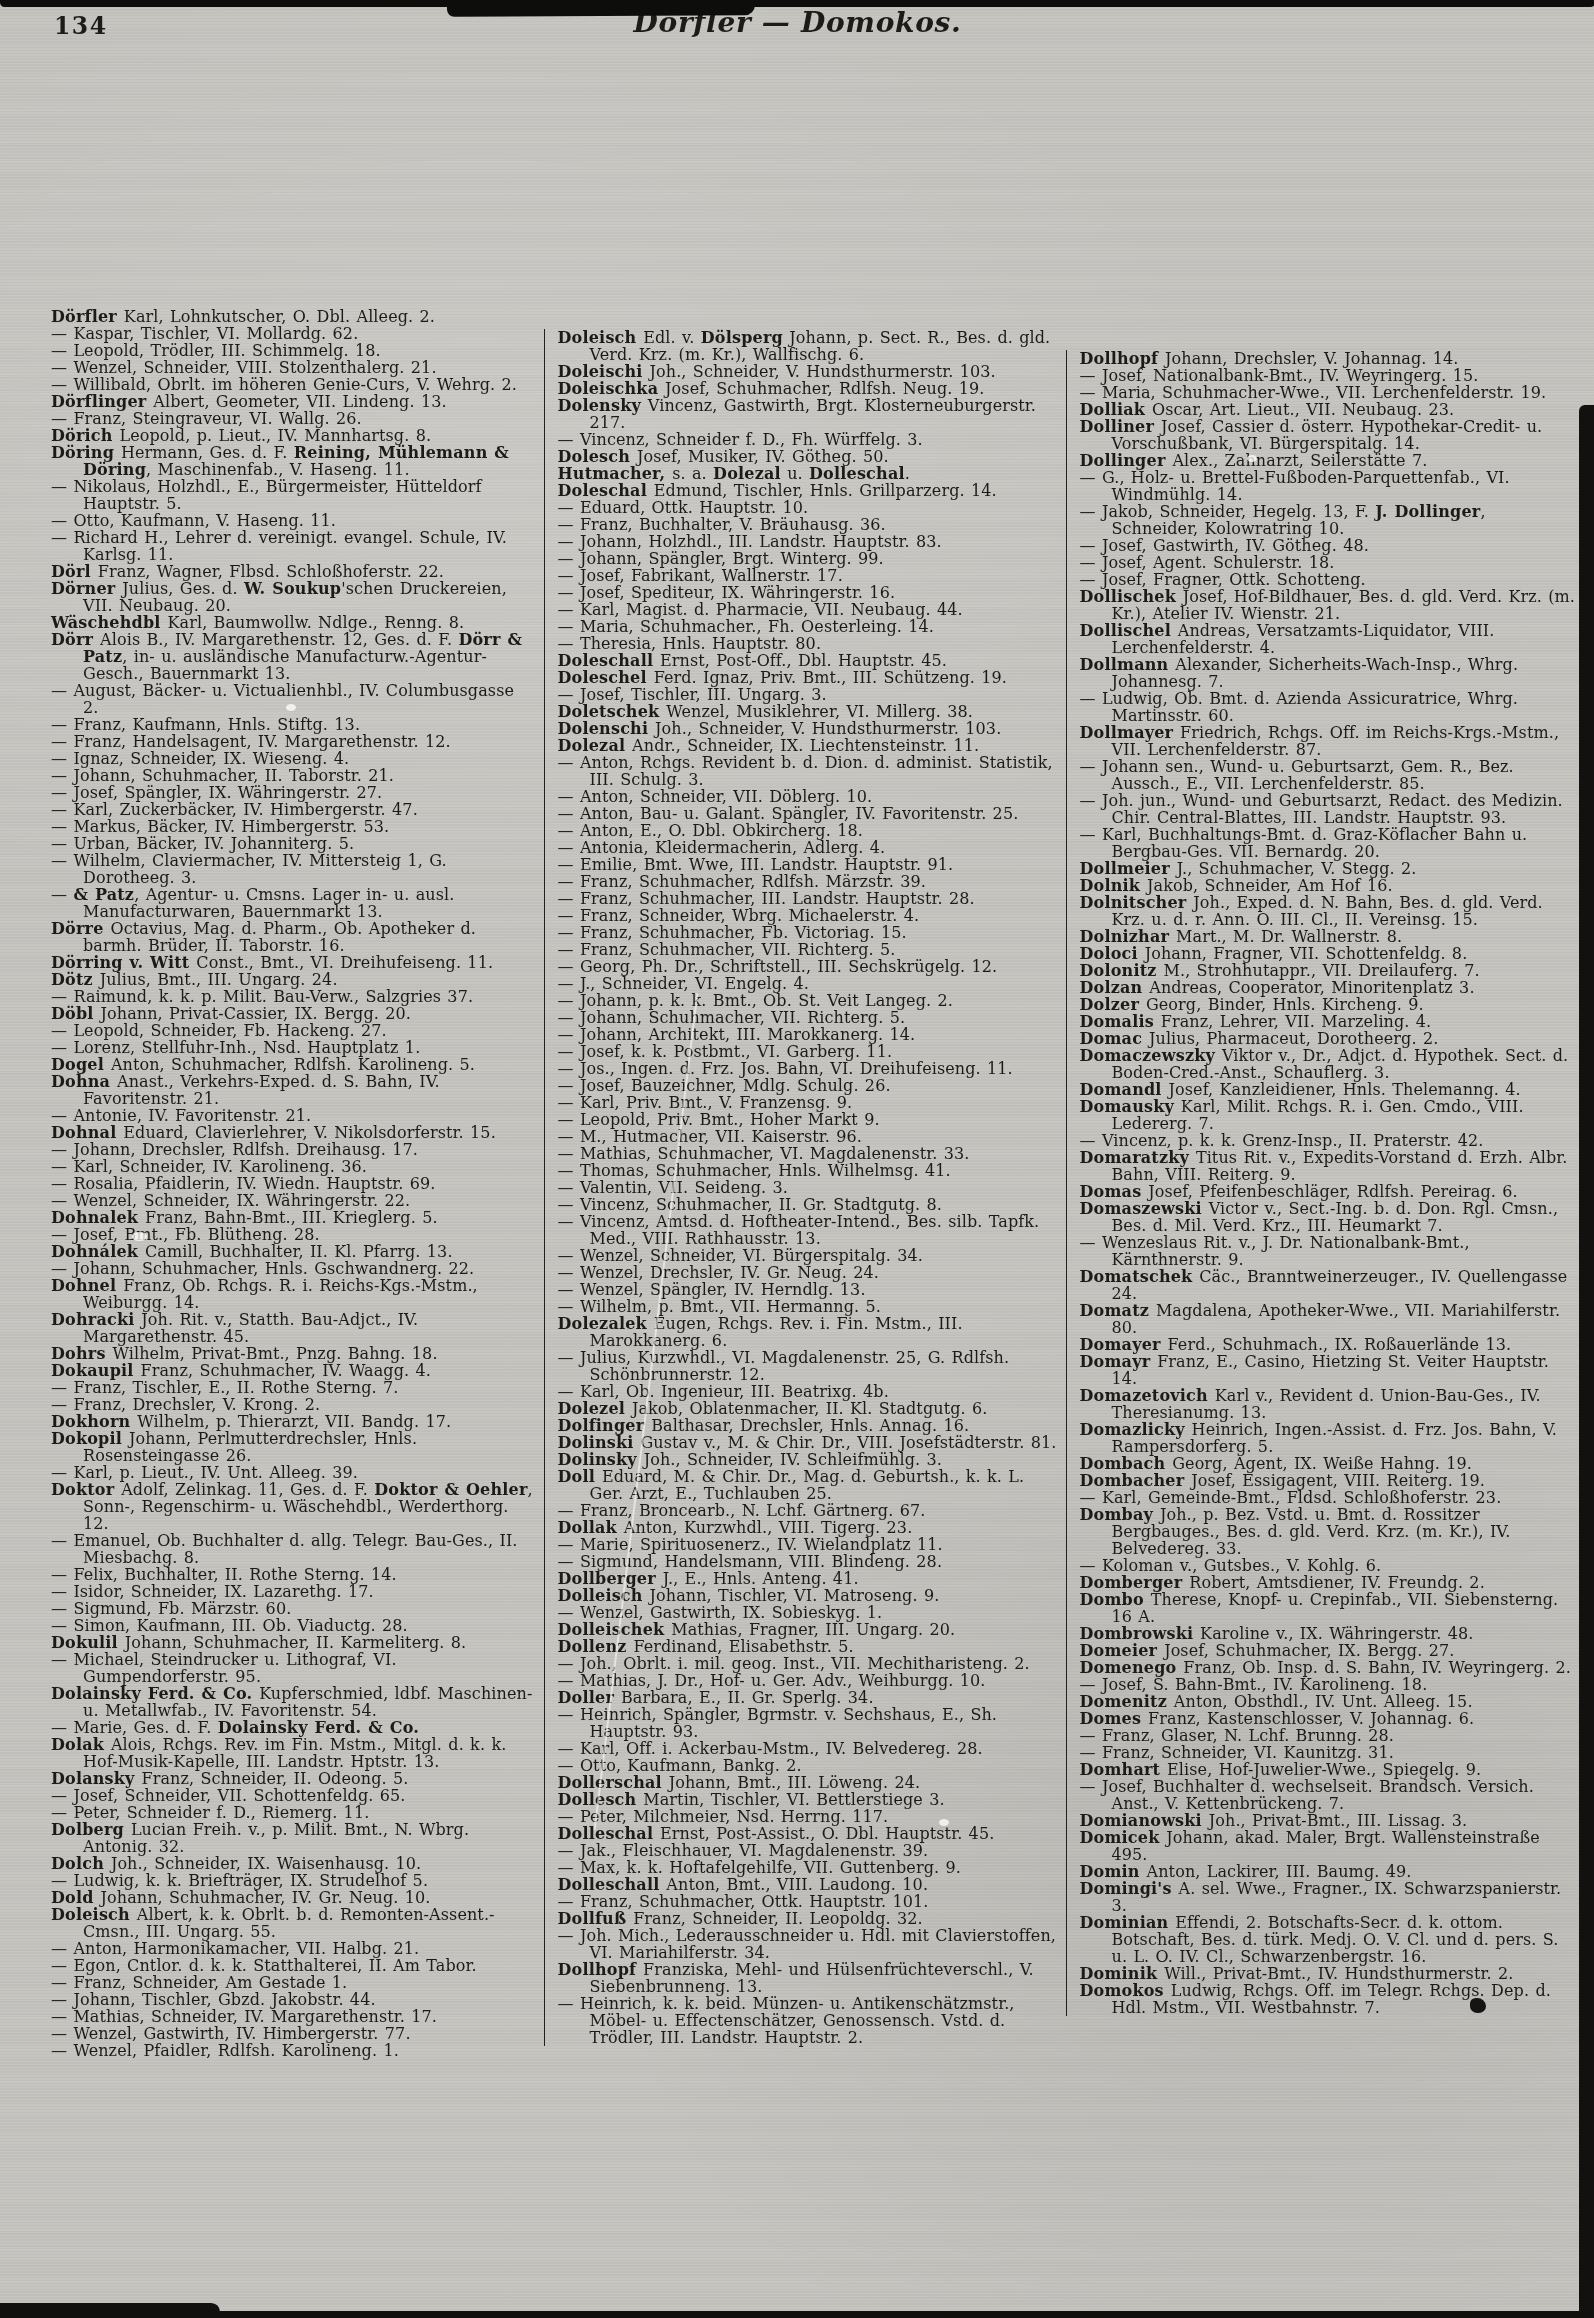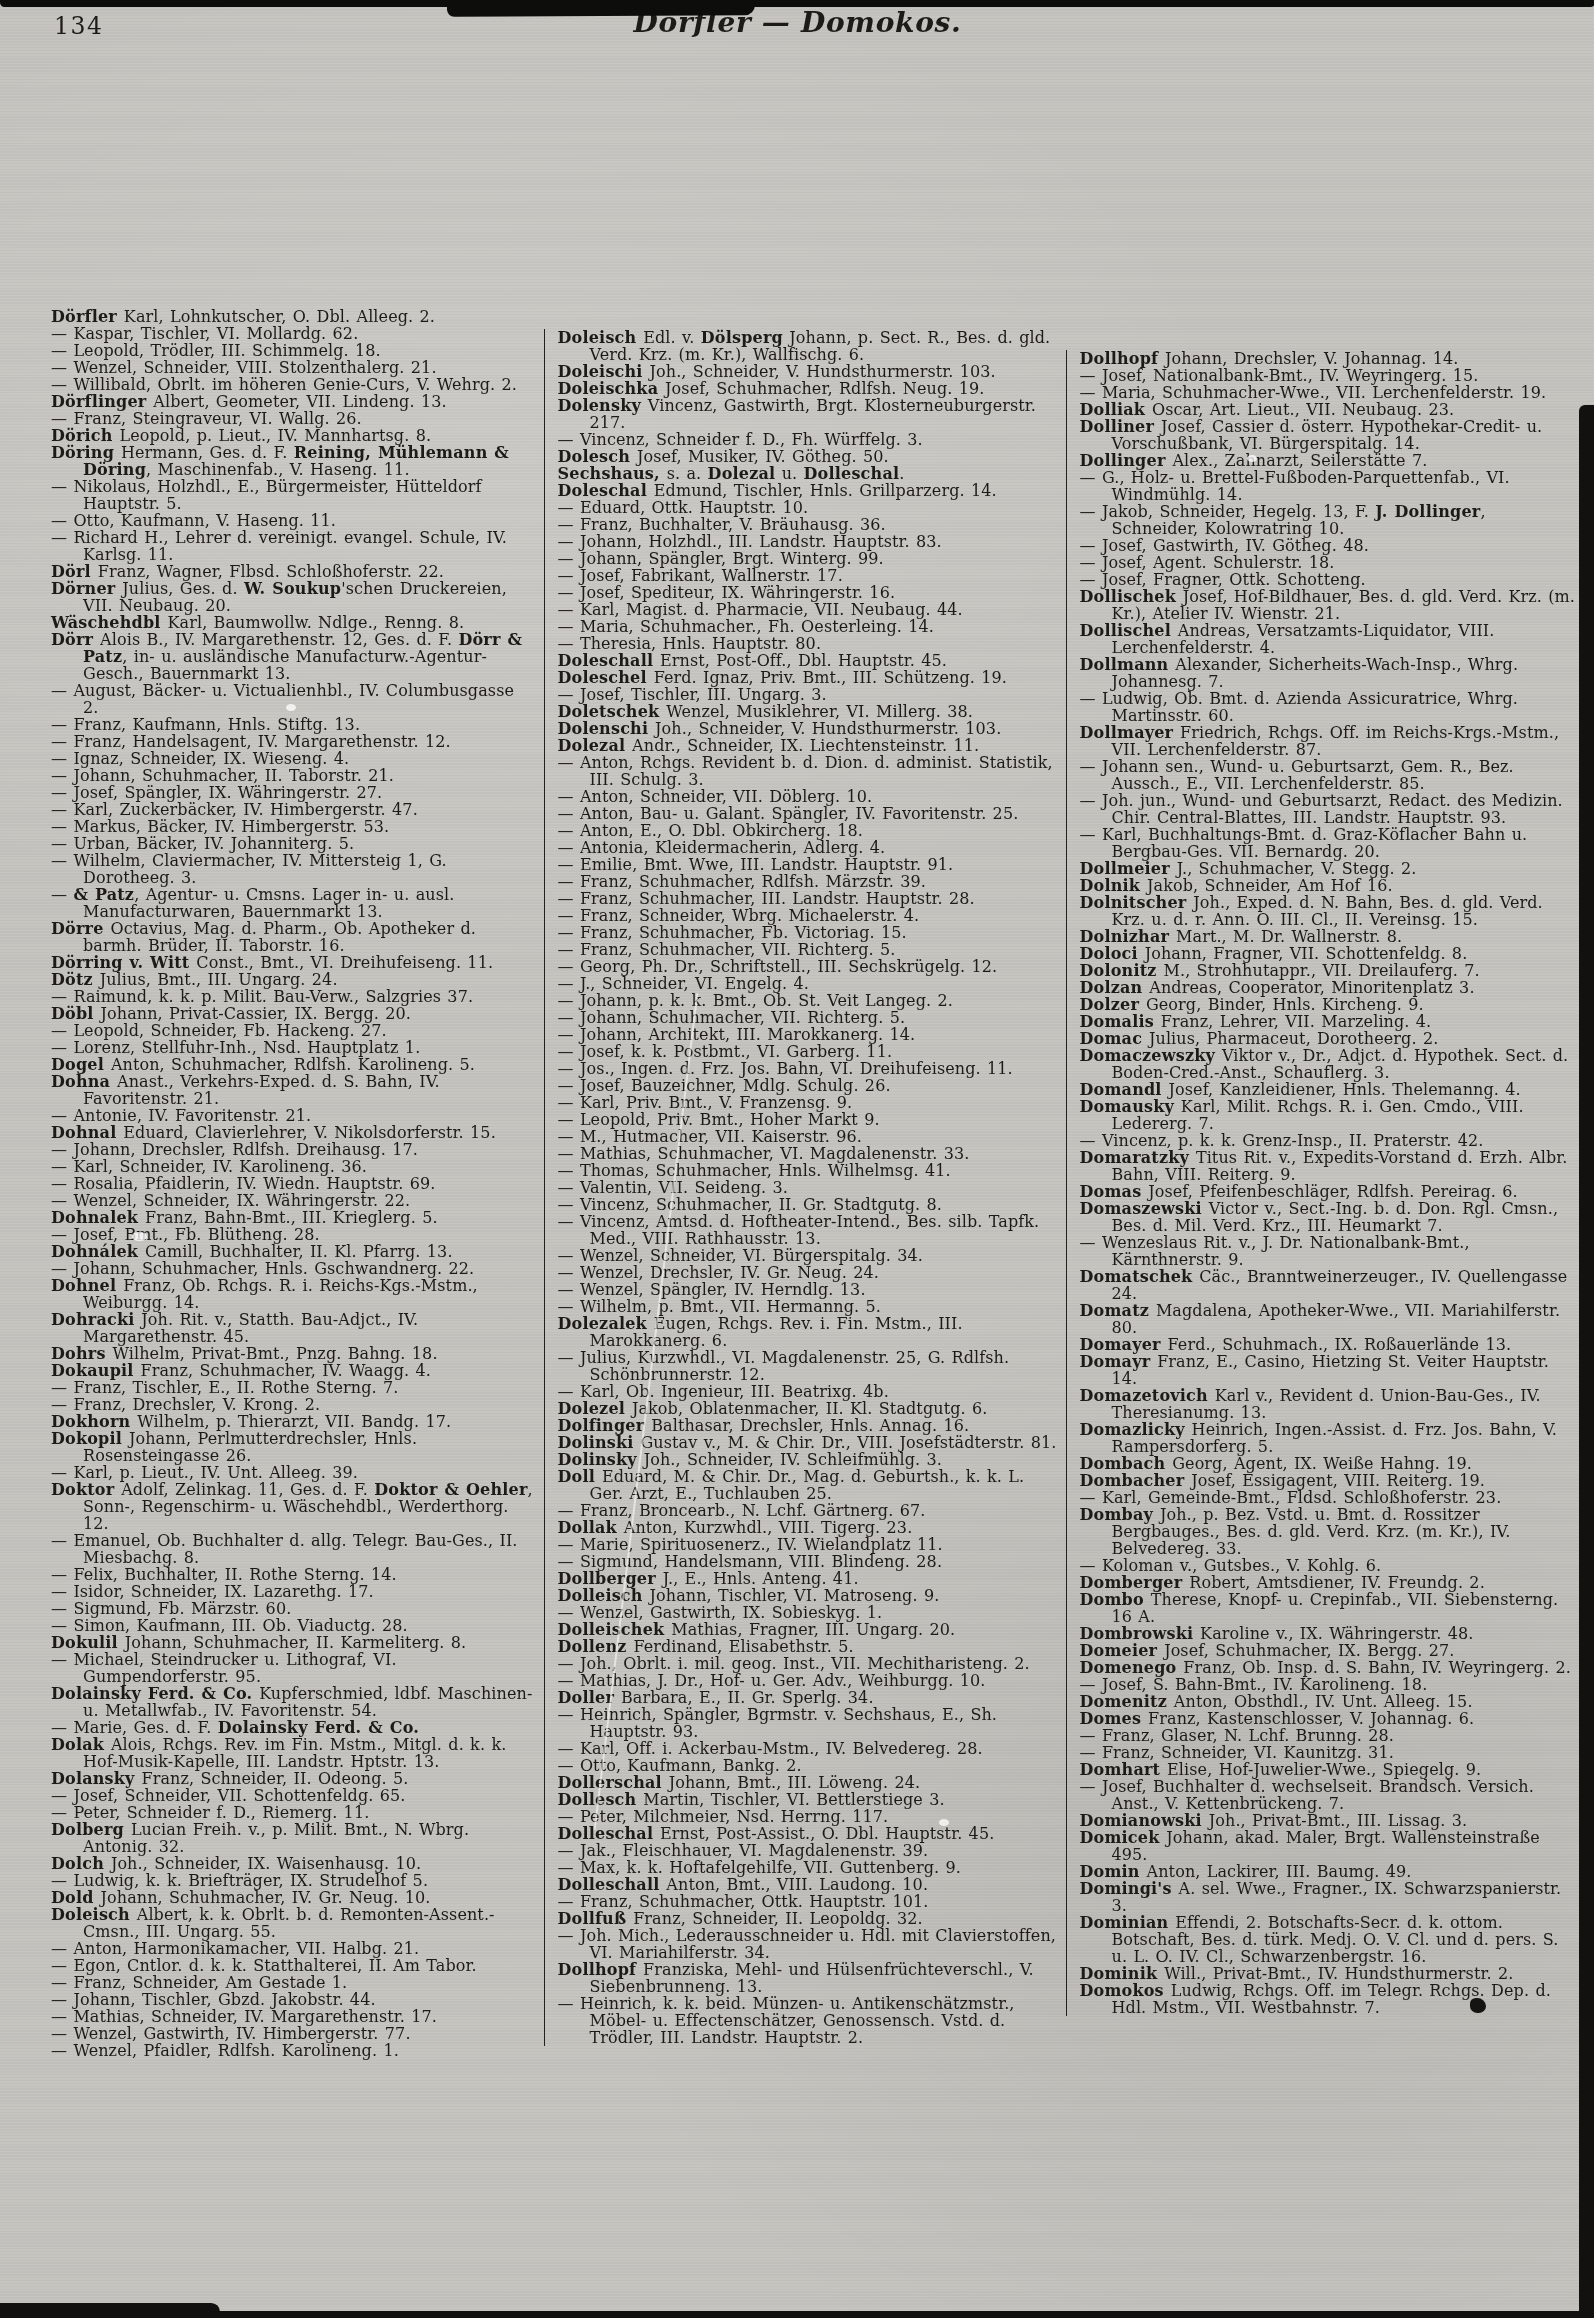--- a/index.html
+++ b/index.html
@@ -21,21 +21,21 @@
   .scan-top{position:absolute;top:0;left:0;width:100%;height:7.3px;background:#0d0d0c;border-radius:0 0 4.4px 4.4px;}
   .scan-top-blob{position:absolute;top:0;left:447px;width:308px;height:16px;background:#0d0d0c;border-radius:0 0 10.3px 7.3px;transform:rotate(-.3deg);}
   .scan-right{position:absolute;top:405px;right:0;width:16px;height:1914px;background:#121110;border-radius:5.9px 0 0 0;}
   .scan-bottom{position:absolute;bottom:0;left:0;width:100%;height:8px;background:#11100f;}
   .scan-bottom-blob{position:absolute;bottom:0;left:0;width:220px;height:16px;background:#11100f;border-radius:0 8.8px 0 0;}
   .scan-crease{position:absolute;top:990px;left:645px;width:2.2px;height:843px;background:rgba(255,255,255,.55);transform:rotate(7deg);filter:blur(0.7px);}
   .scan-speck{position:absolute;width:10.3px;height:7.3px;border-radius:50%;background:rgba(255,255,255,.75);}
 
   .hdr-num{
     position:absolute;top:11.7px;left:54px;
-    font-size:23.5px;font-weight:normal;letter-spacing:1.5px;
+    font-size:23.5px;font-weight:bold;letter-spacing:1.5px;
   }
   .hdr-title{
     position:absolute;top:5.9px;left:0;width:100%;text-align:center;
     font-size:28px;font-weight:bold;letter-spacing:0.7px;font-style:italic;
   }
   .cols{
     position:absolute;top:66px;left:51px;width:1527px;height:2234px;
     display:flex;align-items:center;
   }
   .col{box-sizing:border-box;}
@@ -143,21 +143,21 @@
         <p class="e">— Wenzel, Gastwirth, IV. Himbergerstr. 77.</p>
         <p class="e">— Wenzel, Pfaidler, Rdlfsh. Karolineng. 1.</p>
       </div>
     <div class="col col2">
         <p class="e"><b>Doleisch </b>Edl. v. <b>Dölsperg</b> Johann, p. Sect. R., Bes. d. gld. Verd. Krz. (m. Kr.), Wallfischg. 6.</p>
         <p class="e"><b>Doleischi </b>Joh., Schneider, V. Hundsthurmerstr. 103.</p>
         <p class="e"><b>Doleischka </b>Josef, Schuhmacher, Rdlfsh. Neug. 19.</p>
         <p class="e"><b>Dolensky </b>Vincenz, Gastwirth, Brgt. Klosterneuburgerstr. 217.</p>
         <p class="e">— Vincenz, Schneider f. D., Fh. Würffelg. 3.</p>
         <p class="e"><b>Dolesch </b>Josef, Musiker, IV. Götheg. 50.</p>
-        <p class="e"><b>Sechshaus, </b>s. a. <b>Dolezal</b> u. <b>Dolleschal</b>.</p>
+        <p class="e"><b>Hutmacher, </b>s. a. <b>Dolezal</b> u. <b>Dolleschal</b>.</p>
         <p class="e"><b>Doleschal </b>Edmund, Tischler, Hnls. Grillparzerg. 14.</p>
         <p class="e">— Eduard, Ottk. Hauptstr. 10.</p>
         <p class="e">— Franz, Buchhalter, V. Bräuhausg. 36.</p>
         <p class="e">— Johann, Holzhdl., III. Landstr. Hauptstr. 83.</p>
         <p class="e">— Johann, Spängler, Brgt. Winterg. 99.</p>
         <p class="e">— Josef, Fabrikant, Wallnerstr. 17.</p>
         <p class="e">— Josef, Spediteur, IX. Währingerstr. 16.</p>
         <p class="e">— Karl, Magist. d. Pharmacie, VII. Neubaug. 44.</p>
         <p class="e">— Maria, Schuhmacher., Fh. Oesterleing. 14.</p>
         <p class="e">— Theresia, Hnls. Hauptstr. 80.</p>

